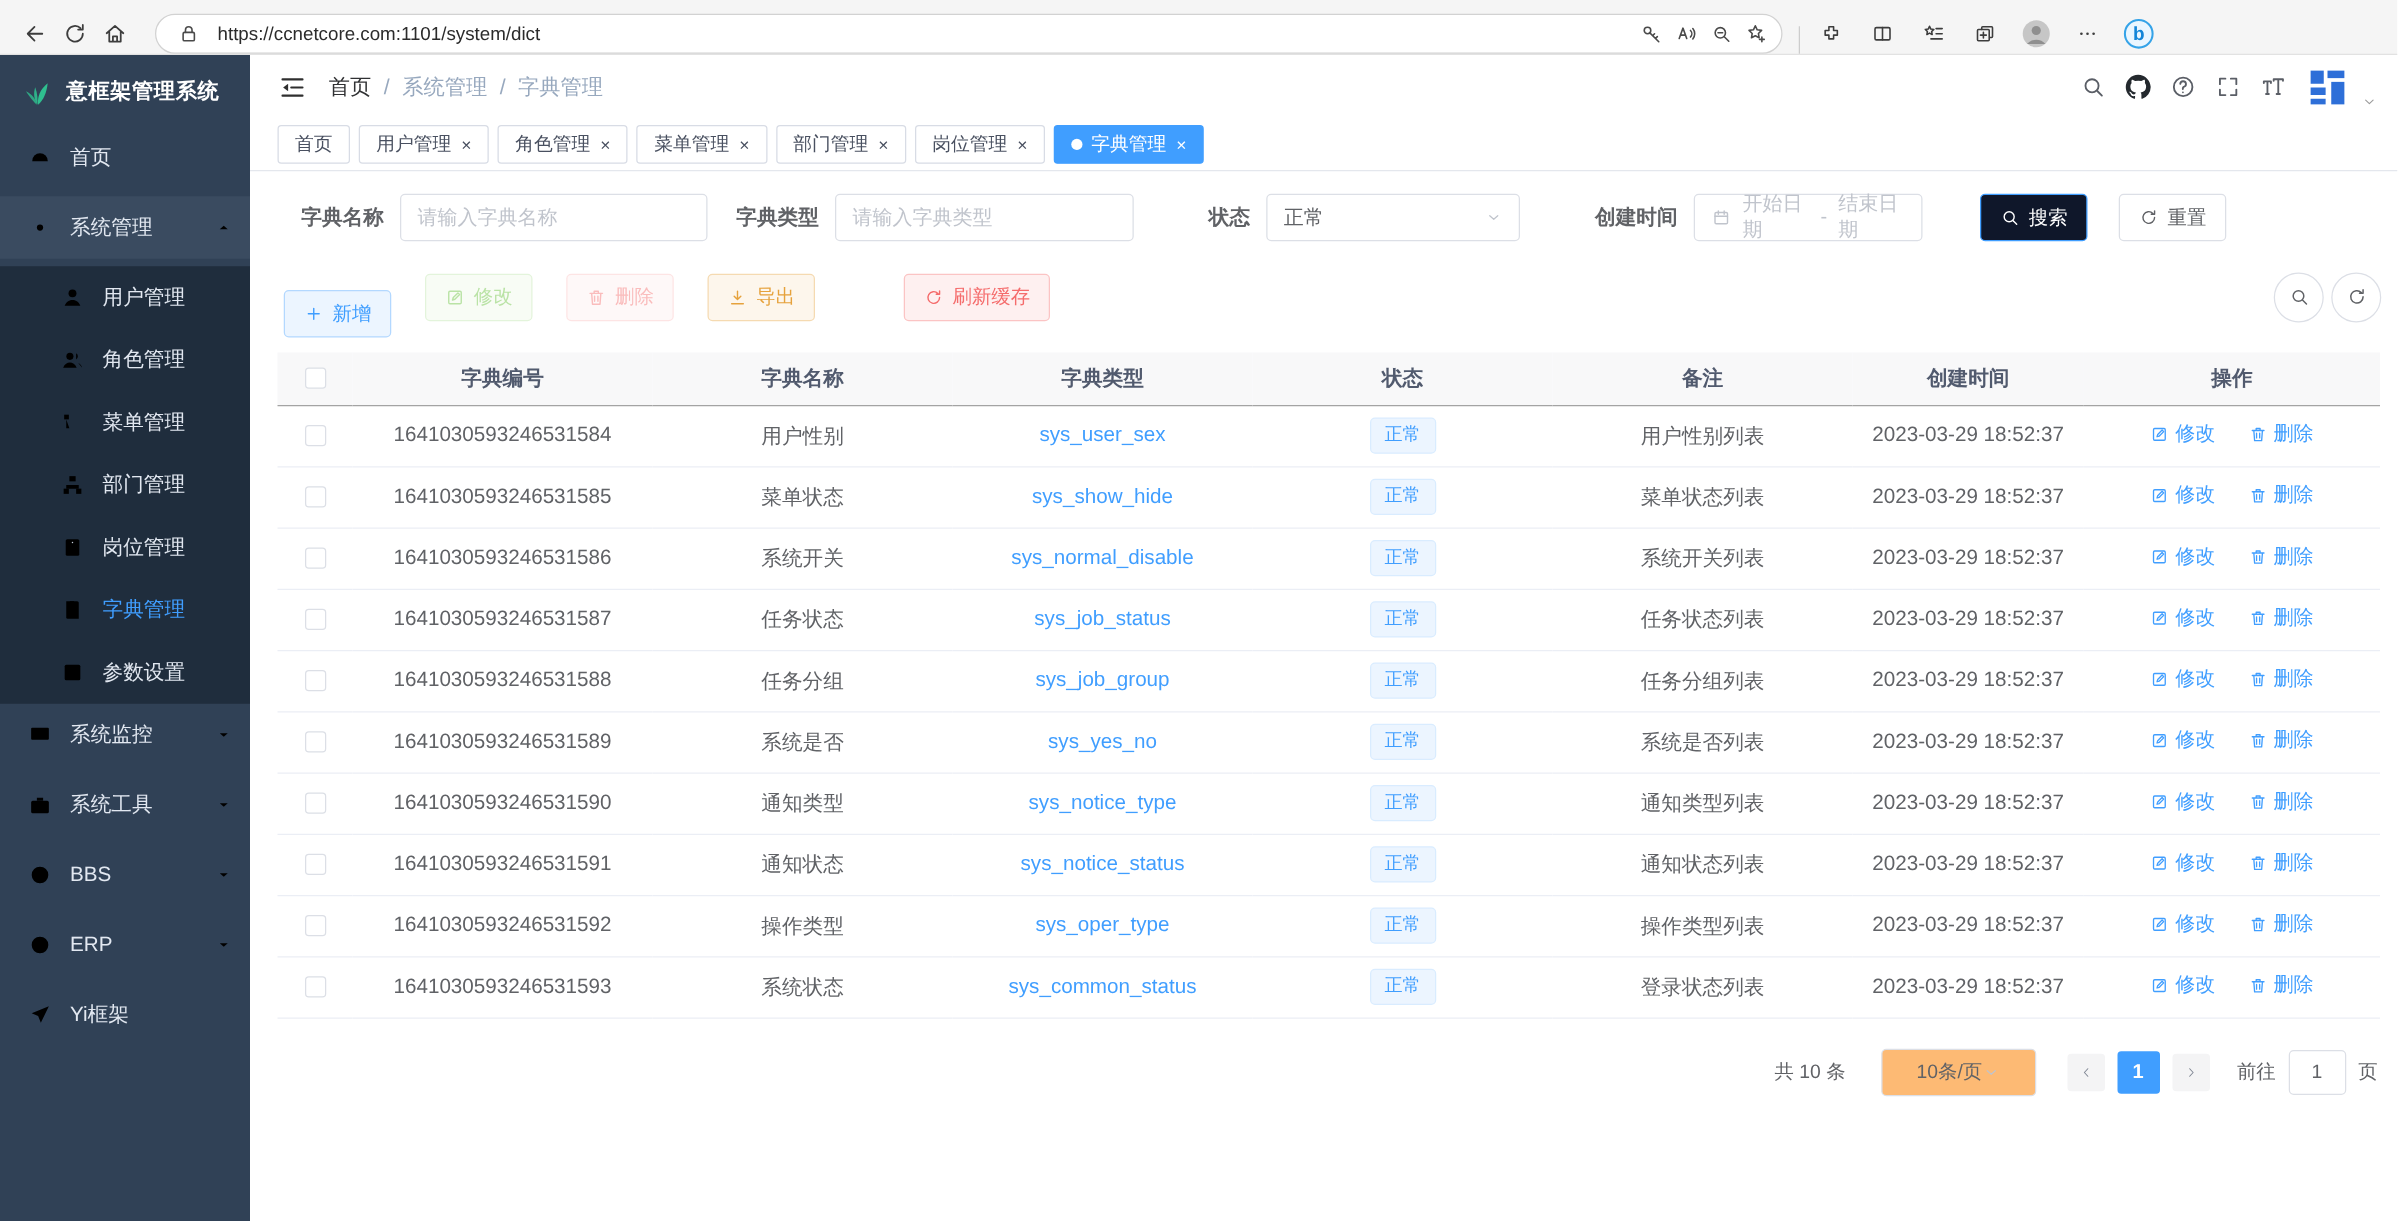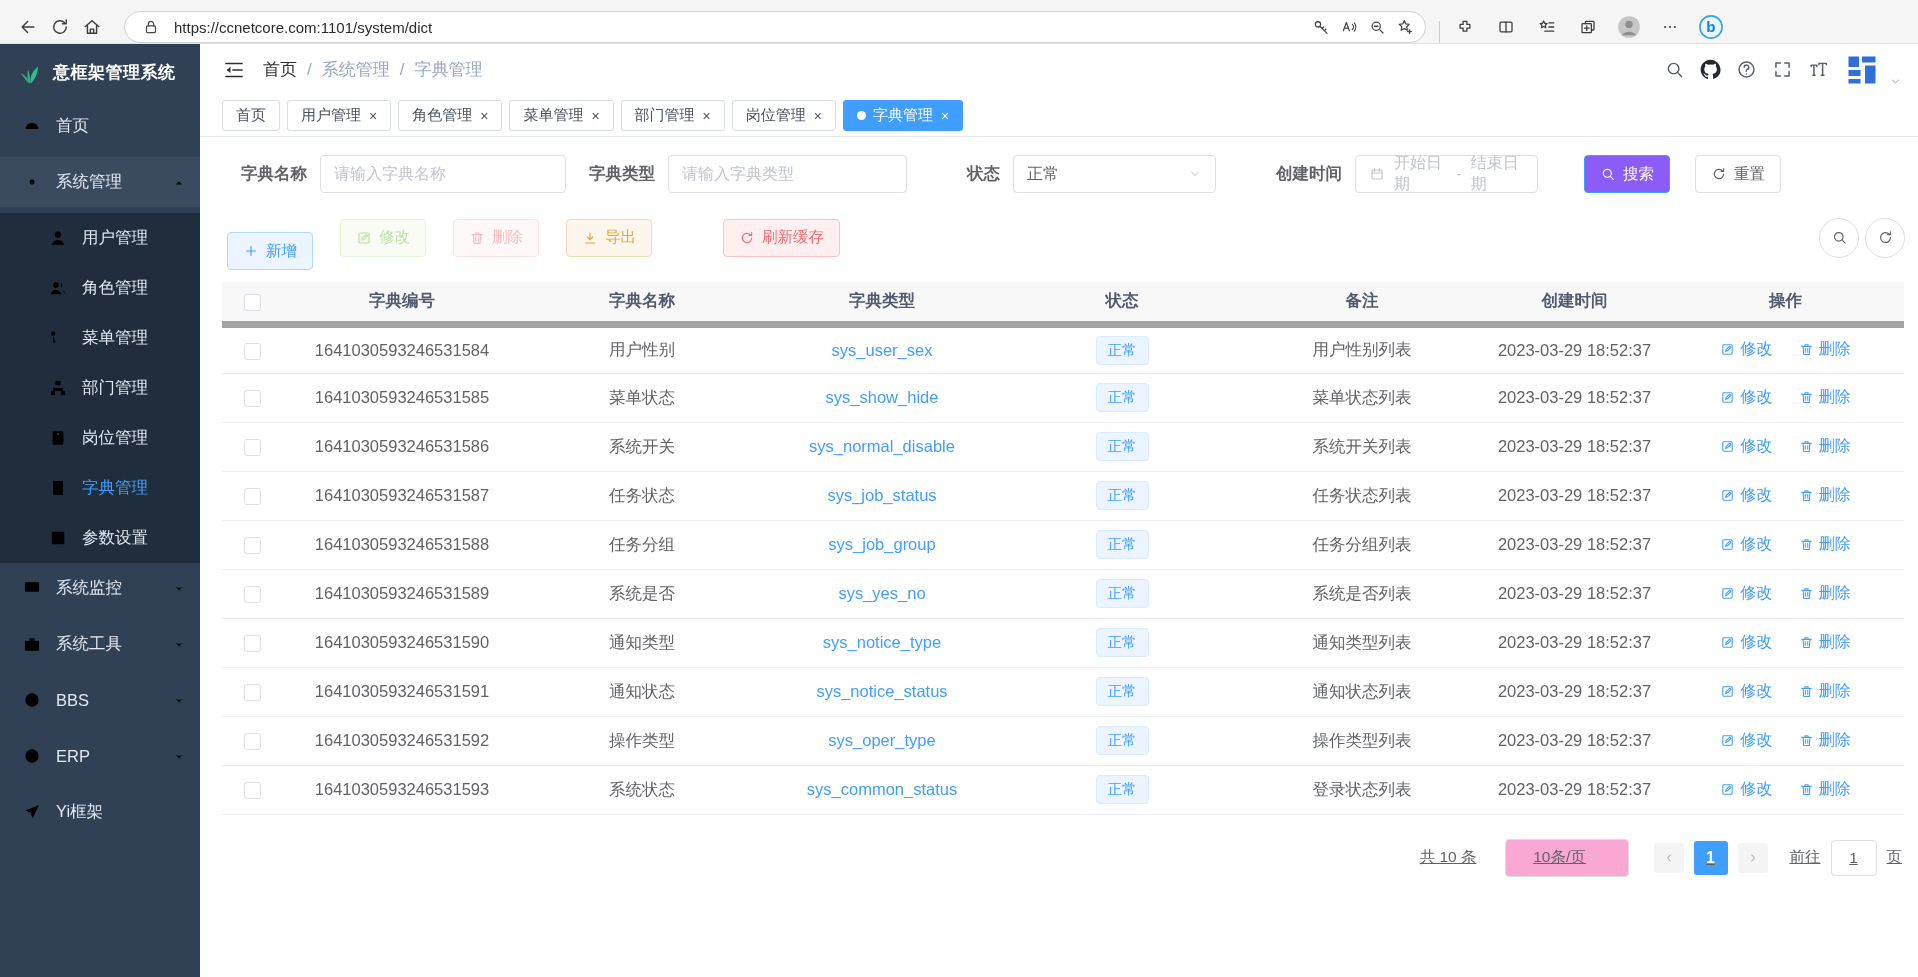--- a/index.html
+++ b/index.html
@@ -72,57 +72,57 @@
   .f-name { width:246px; } .f-type { width:239px; }
   .f-select { width:203px; justify-content:space-between; color:#606266; cursor:pointer; }
   .sel-arrow { width:14px; height:14px; color:#c0c4cc; }
   .f-date { width:183px; gap:9px; cursor:pointer; }
   .cal { width:16px; height:16px; color:#c0c4cc; flex:0 0 auto; }
   .ml23 { margin-left:23px; } .ml60 { margin-left:60px; }
   .btn { height:38px; border-radius:4px; font-size:15.5px; display:inline-flex; align-items:center;
          gap:7px; padding:0 15px; border:1px solid transparent; cursor:pointer; white-space:nowrap;
          background:#fff; font-family:inherit; }
   .bi { width:16px; height:16px; }
-  .btn-search { background:#8b5cf6; border-color:#409EFF; color:#fff; margin-left:46px;align-items:center; }
+  .btn-search { background:#0f172a; border-color:#409EFF; color:#fff; margin-left:46px;align-items:center; }
   .btn-reset  { border-color:#dcdfe6; color:#606266; margin-left:25px; }
 
   
   .toolbar { display:flex; align-items:center; margin:12px 13px 0 27px; gap:27px; }
   .btn-add   { background:#ecf5ff; border-color:#b3d8ff; color:#409EFF;margin-top:27px; }
   .btn-edit  { background:#f0f9eb; border-color:#c2e7b0; color:#67C23A; opacity:.45; }
   .btn-del   { background:#fef0f0; border-color:#fbc4c4; color:#F56C6C; opacity:.45; }
   .btn-exp   { background:#fdf6ec; border-color:#f5dab1; color:#E6A23C; }
   .btn-cache { background:#fef0f0; border-color:#fbc4c4; color:#F56C6C;margin-left:44px; }
   .tool-right { margin-left:auto; display:flex; gap:6px; }
   .circle-btn { width:40px; height:40px; border:1px solid #dcdfe6; border-radius:50%; background:#fff;
                 display:flex; align-items:center; justify-content:center; color:#606266; cursor:pointer; }
   .ci { width:17px; height:17px; }
 
   
   .table-wrap { margin:12px 16px 0 22px; }
   table { width:100%; border-collapse:collapse; table-layout:fixed; font-size:16.5px; color:#606266; }
   thead th { background:#f8f8f9; color:#515a6e; font-weight:bold; height:42px;
-             border-bottom:7px solid #a3a3a3; text-align:center; font-size:16.5px; }
+             border-bottom:1px solid #a3a3a3; text-align:center; font-size:16.5px; }
   tbody td { height:49px; border-bottom:1px solid #ebeef5; text-align:center; white-space:nowrap;
              overflow:hidden; }
   .cb { width:17px; height:17px; border:1px solid #dcdfe6; border-radius:3px; background:#fff;
         display:inline-block; vertical-align:middle; cursor:pointer; }
   .link { color:#409EFF; cursor:pointer; text-decoration:none; }
   .tag { display:inline-block; padding:0 11px; height:29px; line-height:27px; background:#ecf5ff;
          border:1px solid #d9ecff; color:#409EFF; border-radius:4px; font-size:14.5px; }
   .ops a { color:#409EFF; display:inline-flex; align-items:center; gap:5px; margin:0 11px;
            font-size:16px; cursor:pointer; text-decoration:none; }
   .oi { width:15px; height:15px; }
 
   
   .pagination { display:flex; align-items:center; justify-content:flex-end; margin:24px 16px 0 0;
-                font-size:15.5px; color:#606266;text-decoration:underline; }
+                font-size:15.5px; color:#606266; }
   .pg-total { margin-right:28px; }
   .pg-size { width:124px; height:38px; border:1px solid #dcdfe6; border-radius:4px; display:flex;
-             align-items:center; justify-content:center; cursor:pointer; background:#f9a8d4; }
+             align-items:center; justify-content:center; cursor:pointer; background:#fdba74; }
   .pg-nav { width:30px; height:30px; background:#f4f4f5; border-radius:3px; display:flex;
             align-items:center; justify-content:center; color:#808794; cursor:pointer; }
   .pg-prev { margin-left:25px; } .pg-next { margin-left:10px; }
   .pg-page { width:34px; height:34px; background:#409EFF; color:#fff; border-radius:3px; display:flex;
              align-items:center; justify-content:center; font-weight:bold; font-size:16px;
              margin-left:10px; cursor:pointer; }
   .pg-goto { margin-left:22px; }
   .pg-input { width:46px; height:36px; border:1px solid #dcdfe6; border-radius:4px; display:flex;
               align-items:center; justify-content:center; margin:0 10px; background:#fff; }
   .ni { width:12px; height:12px; }

